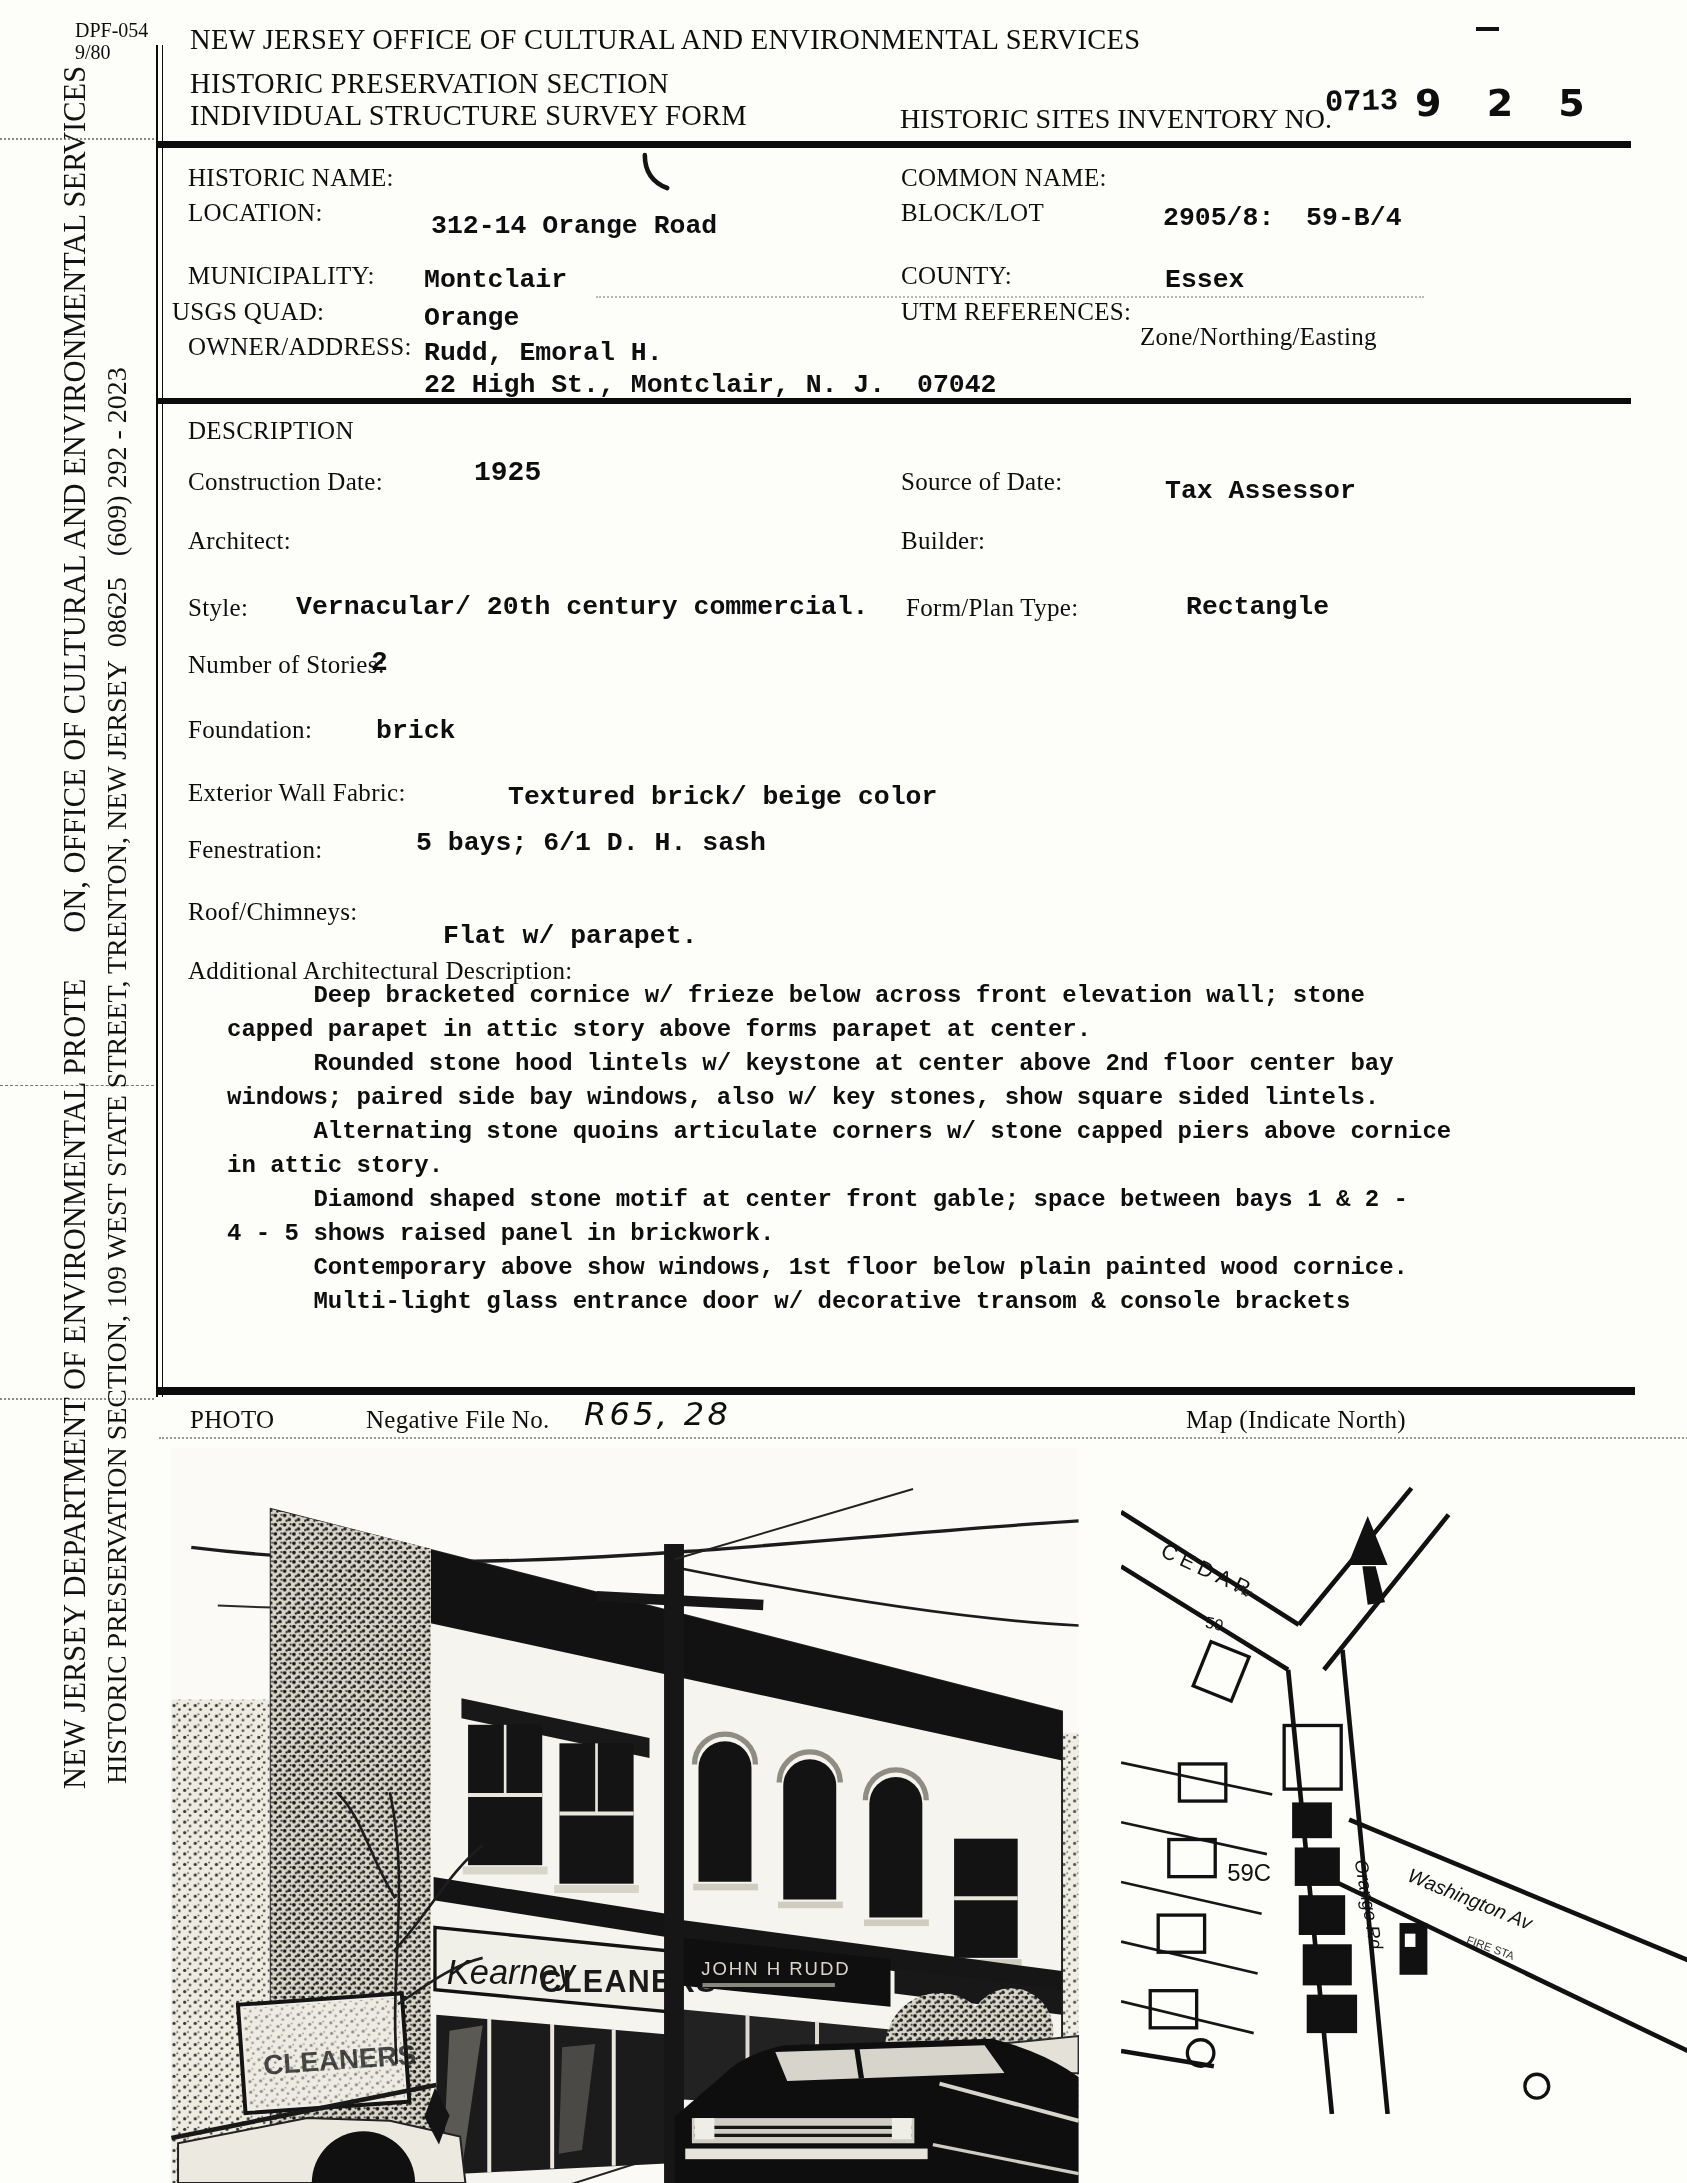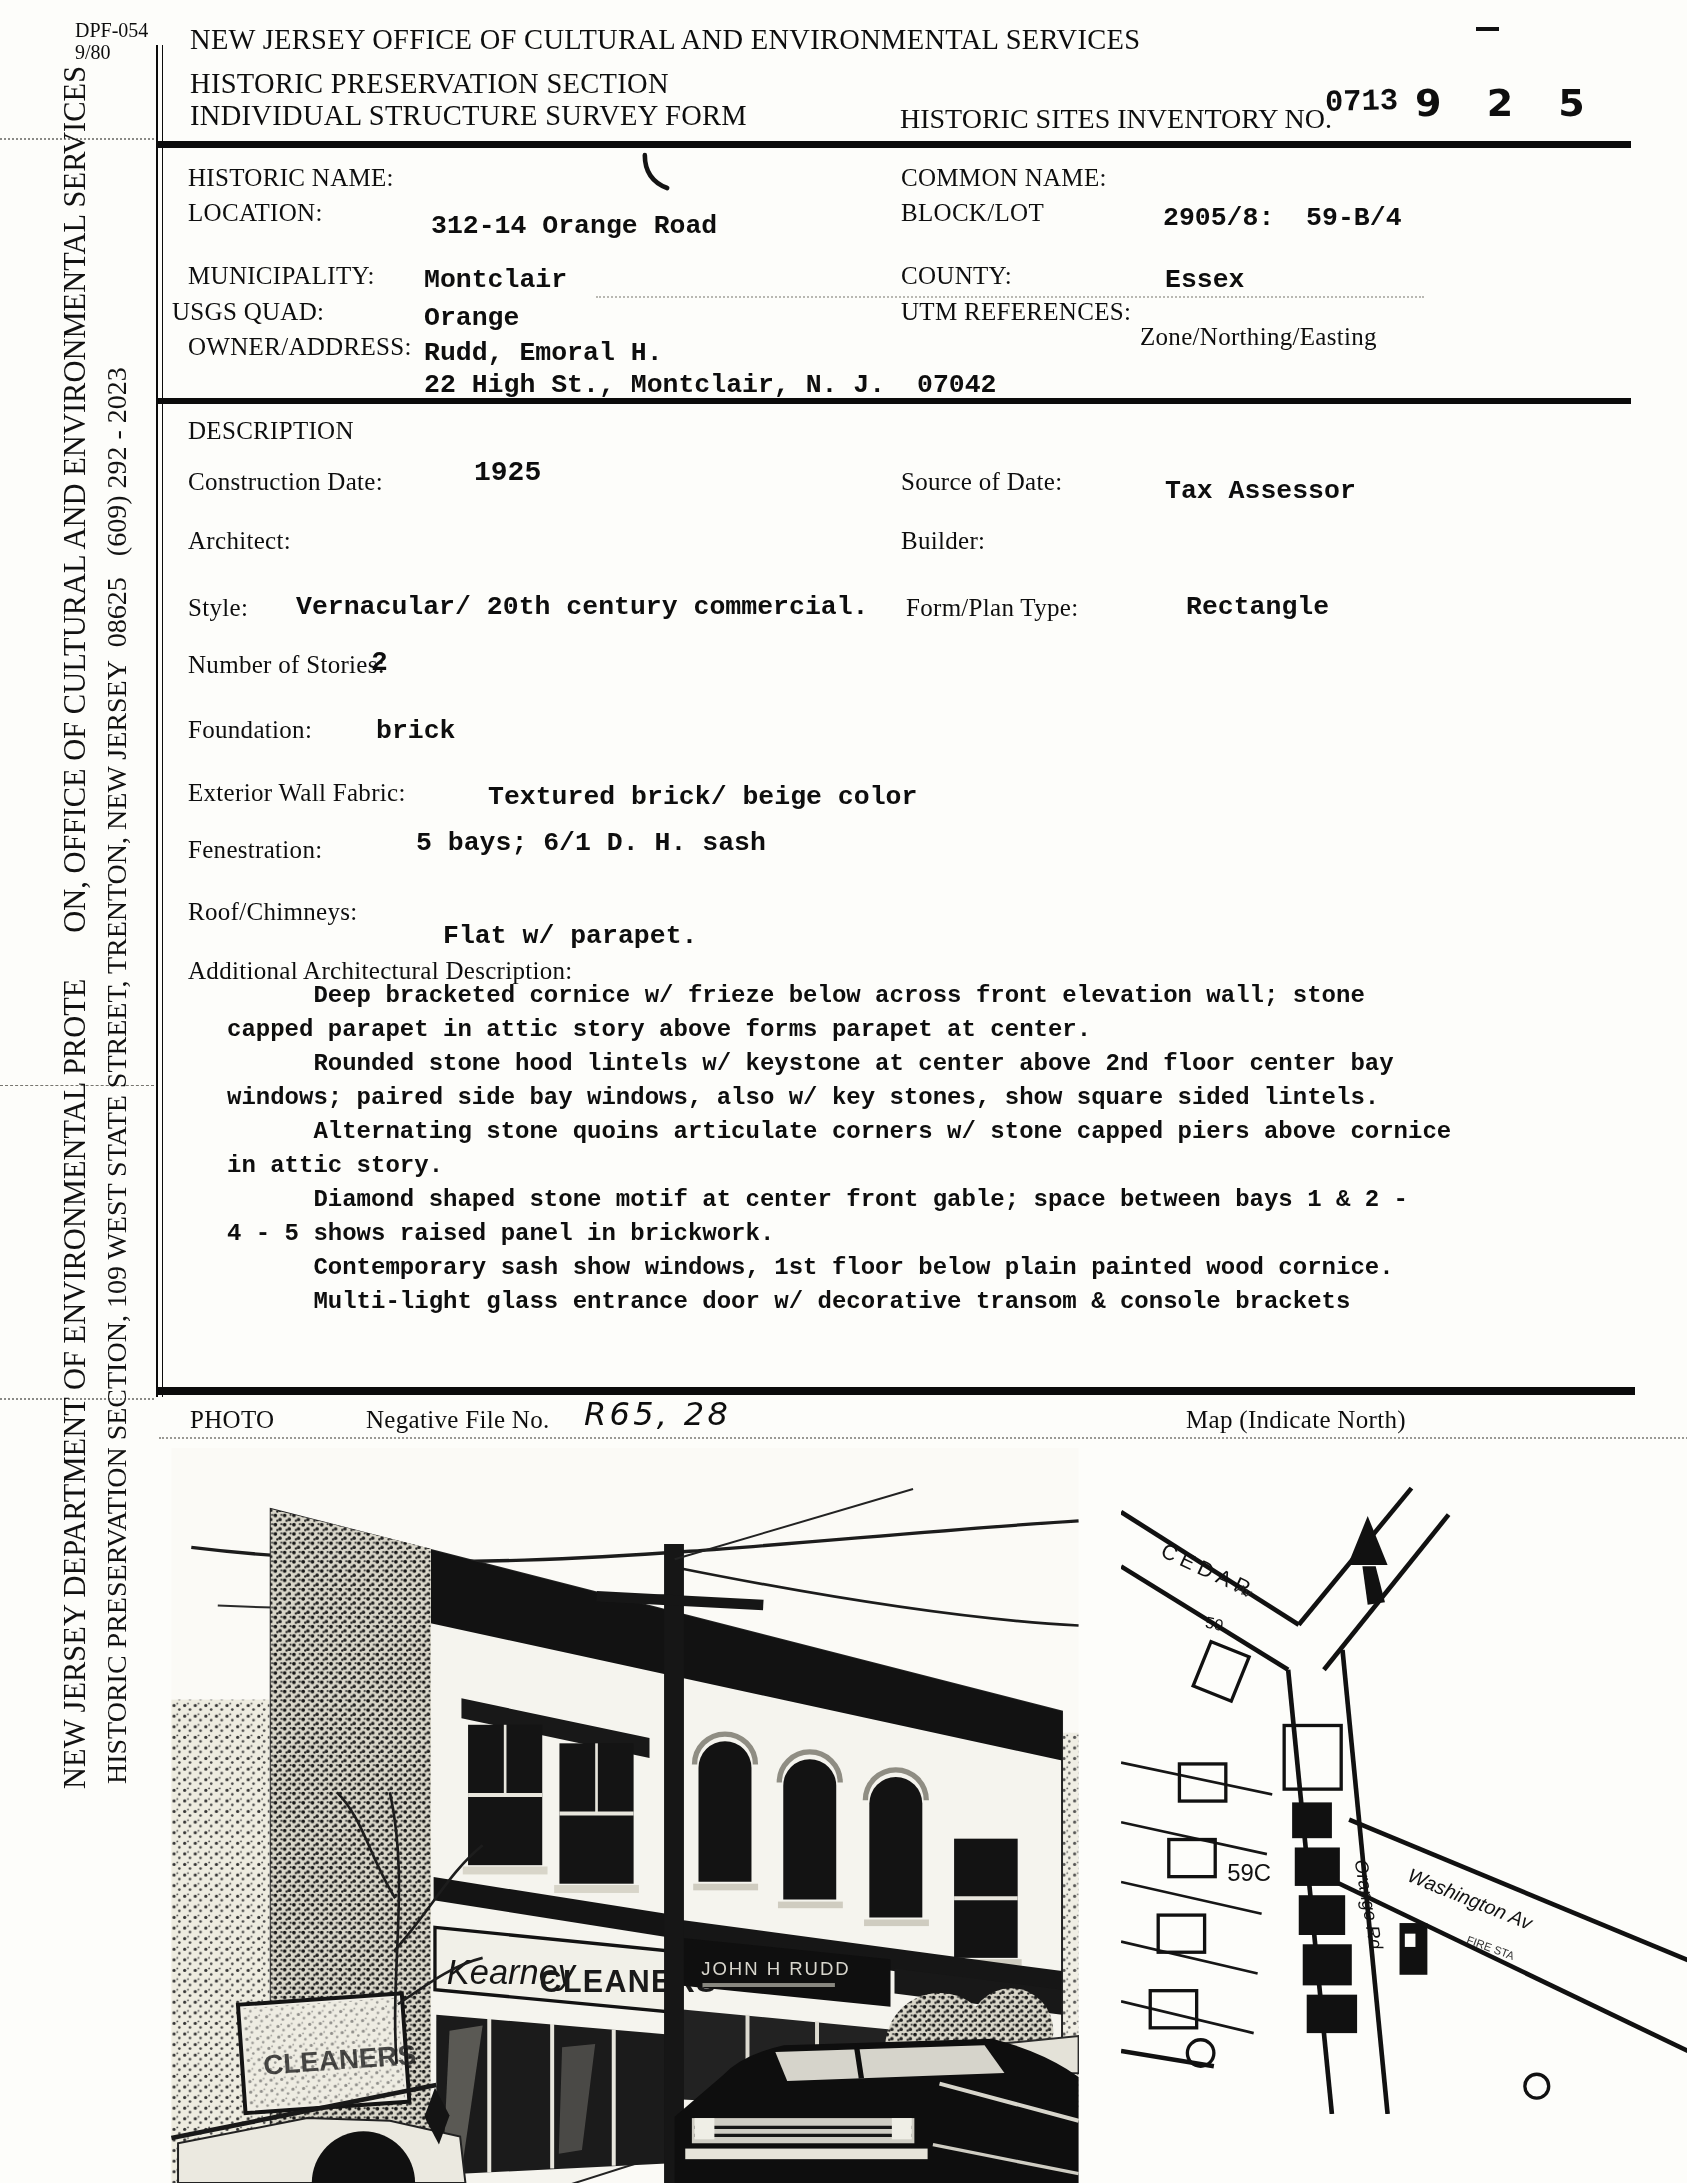--- a/index.html
+++ b/index.html
@@ -97,40 +97,40 @@
   <div class="abs lbl" style="left:906px;top:594px;">Form/Plan Type:</div>
   <div class="abs typed" style="left:1186px;top:592px;">Rectangle</div>
 
   <div class="abs lbl" style="left:188px;top:651px;">Number of Stories:</div>
   <div class="abs typed" style="left:371px;top:647px;font-size:28px;">2</div>
 
   <div class="abs lbl" style="left:188px;top:716px;">Foundation:</div>
   <div class="abs typed" style="left:376px;top:716px;">brick</div>
 
   <div class="abs lbl" style="left:188px;top:779px;">Exterior Wall Fabric:</div>
-  <div class="abs typed" style="left:488px;top:782px;">Textured brick/ beige color</div>
+  <div class="abs typed" style="left:508px;top:782px;">Textured brick/ beige color</div>
 
   <div class="abs lbl" style="left:188px;top:836px;">Fenestration:</div>
   <div class="abs typed" style="left:416px;top:828px;">5 bays; 6/1 D. H. sash</div>
 
   <div class="abs lbl" style="left:188px;top:898px;">Roof/Chimneys:</div>
   <div class="abs typed" style="left:443px;top:905px;margin-top:16px;">Flat w/ parapet.</div>
 
   <div class="abs lbl" style="left:188px;top:957px;">Additional Architectural Description:</div>
 
   <div class="para">
     <div class="para-line">      Deep bracketed cornice w/ frieze below across front elevation wall; stone</div>
     <div class="para-line">capped parapet in attic story above forms parapet at center.</div>
     <div class="para-line">      Rounded stone hood lintels w/ keystone at center above 2nd floor center bay</div>
     <div class="para-line">windows; paired side bay windows, also w/ key stones, show square sided lintels.</div>
     <div class="para-line">      Alternating stone quoins articulate corners w/ stone capped piers above cornice</div>
     <div class="para-line">in attic story.</div>
     <div class="para-line">      Diamond shaped stone motif at center front gable; space between bays 1 &amp; 2 -</div>
     <div class="para-line">4 - 5 shows raised panel in brickwork.</div>
-    <div class="para-line">      Contemporary sash show windows, 1st floor below plain painted wood cornice.</div>
+    <div class="para-line">      Contemporary above show windows, 1st floor below plain painted wood cornice.</div>
     <div class="para-line">      Multi-light glass entrance door w/ decorative transom &amp; console brackets</div>
   </div>
 
   <div class="abs lbl" style="left:190px;top:1406px;">PHOTO</div>
   <div class="abs lbl" style="left:366px;top:1406px;">Negative File No.</div>
   <div class="abs hand" style="left:584px;top:1395px;font-size:32px;letter-spacing:3.3px;font-style:italic;">R65, 28</div>
   <div class="abs lbl" style="left:1186px;top:1406px;">Map  (Indicate North)</div>
 
   <svg class="abs" style="left:1627px;top:1455px;" width="40" height="29" viewBox="0 0 60 44">
     <path d="M4,8 C20,2 40,2 44,16 C47,28 34,36 22,30" stroke="#222" stroke-width="5" fill="none" stroke-linecap="round"></path>

